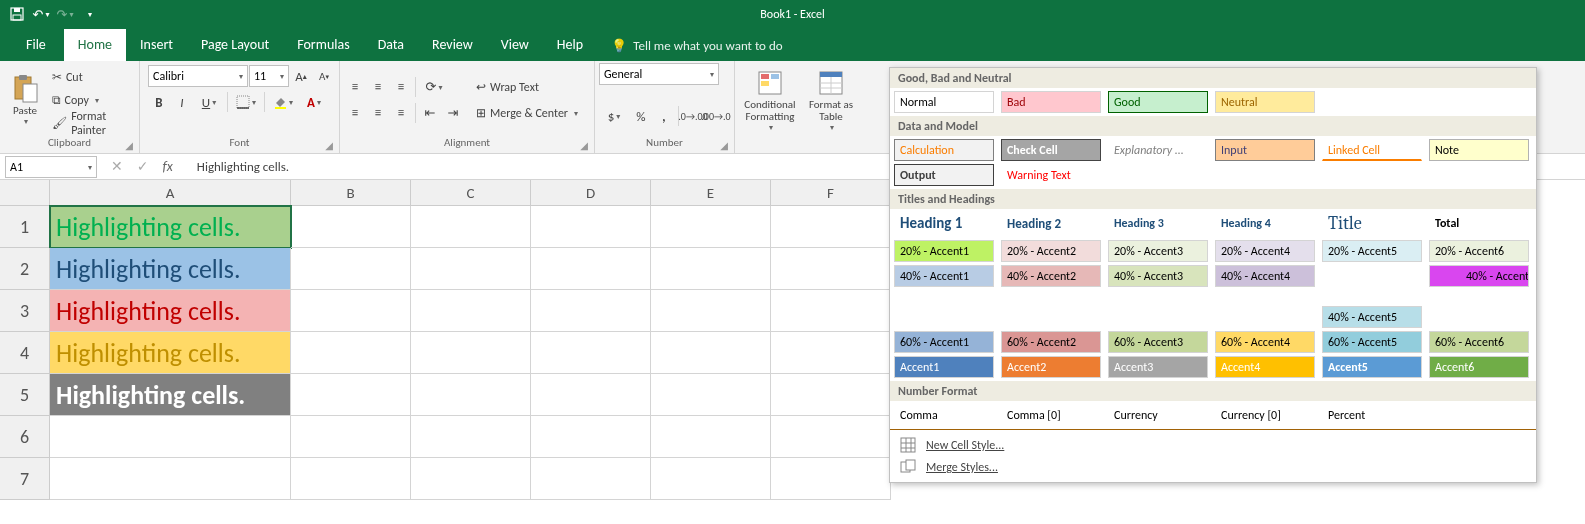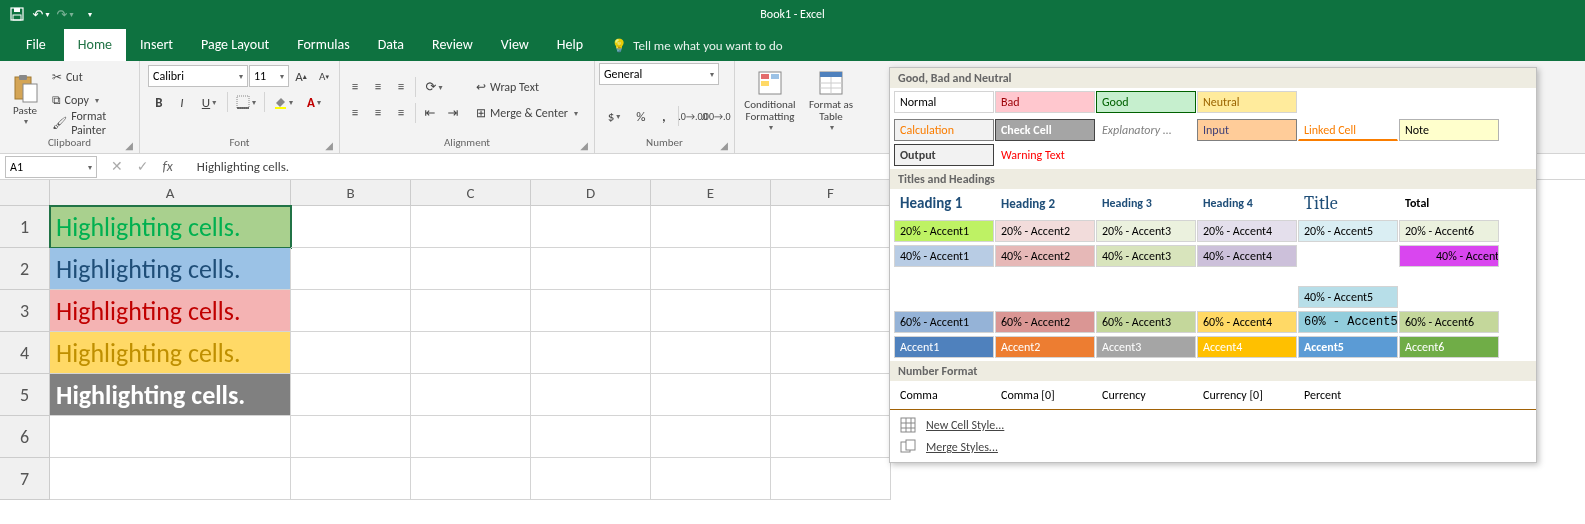--- a/index.html
+++ b/index.html
@@ -35,21 +35,21 @@
 .fx-input{flex:1;padding:0 10px;font-size:13px;color:#444}
 .colhdrs{display:flex;height:26px}
 .sel-all{width:50px;height:26px;background:#f0f0f0;border-right:1px solid #ccc;border-bottom:1px solid #ccc}
 .ch{height:26px;background:#f0f0f0;border-right:1px solid #ccc;border-bottom:1px solid #ccc;display:flex;align-items:center;justify-content:center;font-size:15px;color:#555}
 .rn{width:50px;background:#f0f0f0;border-right:1px solid #ccc;border-bottom:1px solid #ccc;display:flex;align-items:center;justify-content:center;font-size:18px;color:#555}
 .cell{border-right:1px solid #d4d4d4;border-bottom:1px solid #d4d4d4;display:flex;align-items:center;padding:0 6px;font-size:26px;font-family:Calibri}
 .grid-row{display:flex}
 .sel{outline:2px solid #217346;outline-offset:-1px}
 .styles-panel{position:absolute;left:889px;top:67px;width:648px;background:#fff;border:1px solid #c0c0c0;box-shadow:2px 2px 6px rgba(0,0,0,.25);z-index:10}
 .sp-section-hdr{background:#eeece1;padding:3px 8px;font-size:12px;font-weight:bold;color:#666}
-.sp-grid{display:flex;flex-wrap:wrap;padding:3px 4px;gap:3px 1px}
+.sp-grid{display:flex;flex-wrap:wrap;padding:3px 4px;gap:3px 7px}
 .style-item{width:100px;height:22px;border:1px solid #d4d4d4;display:flex;align-items:center;padding:0 5px;font-size:12px;overflow:hidden;white-space:nowrap}
 .sp-bottom{border-top:1px solid #a16207;padding:4px 0}
 .sp-menu-item{display:flex;align-items:center;gap:10px;padding:3px 10px;font-size:12px;color:#444}
 .sp-menu-item span{text-decoration:underline}
 .tri{font-size:8px;color:#666;margin-left:2px}
 .sep{width:1px;height:20px;background:#d4d4d4;margin:0 2px}
 svg{display:block}
 </style>
 </head>
 <body>
@@ -351,20 +351,21 @@
 </div>
 
 <div class="styles-panel">
   <div class="sp-section-hdr">Good, Bad and Neutral</div>
   <div class="sp-grid" id="sp-gbn">
       <div class="style-item" style="background: rgb(255, 255, 255); color: rgb(0, 0, 0); border: 1px solid rgb(212, 212, 212);">Normal</div>
       <div class="style-item" style="background: rgb(255, 199, 206); color: rgb(156, 0, 6); border: 1px solid rgb(212, 212, 212);">Bad</div>
       <div class="style-item" style="background: rgb(198, 239, 206); color: rgb(0, 97, 0); border: 1px solid rgb(0, 97, 0);">Good</div>
       <div class="style-item" style="background: rgb(255, 235, 156); color: rgb(156, 101, 0); border: 1px solid rgb(212, 212, 212);">Neutral</div>
     </div>
+  <div class="sp-section-hdr">Data and Model</div>
   <div class="sp-grid" id="sp-dm">
       <div class="style-item" style="background: rgb(242, 242, 242); color: rgb(250, 125, 0); border: 1px solid rgb(127, 127, 127);">Calculation</div>
       <div class="style-item" style="background: rgb(165, 165, 165); color: rgb(255, 255, 255); border: 1px solid rgb(68, 68, 68); font-weight: bold;">Check Cell</div>
       <div class="style-item" style="background: rgb(255, 255, 255); color: rgb(127, 127, 127); border: 1px solid transparent; font-style: italic;">Explanatory ...</div>
       <div class="style-item" style="background: rgb(255, 204, 153); color: rgb(63, 63, 118); border: 1px solid rgb(127, 127, 127);">Input</div>
       <div class="style-item" style="background: rgb(255, 255, 255); color: rgb(250, 125, 0); border-width: 1px 1px 2px; border-style: solid; border-color: transparent transparent rgb(250, 125, 0); border-image: initial;">Linked Cell</div>
       <div class="style-item" style="background: rgb(255, 255, 204); color: rgb(0, 0, 0); border: 1px solid rgb(178, 178, 178);">Note</div>
       <div class="style-item" style="background: rgb(242, 242, 242); color: rgb(63, 63, 63); border: 1px solid rgb(63, 63, 63); font-weight: bold;">Output</div>
       <div class="style-item" style="background: rgb(255, 255, 255); color: rgb(255, 0, 0); border: 1px solid transparent;">Warning Text</div>
     </div>
@@ -387,21 +388,21 @@
       <div class="style-item" style="background: rgb(184, 204, 228);">40% - Accent1</div>
       <div class="style-item" style="background: rgb(230, 184, 183);">40% - Accent2</div>
       <div class="style-item" style="background: rgb(216, 228, 188);">40% - Accent3</div>
       <div class="style-item" style="background: rgb(204, 192, 218);">40% - Accent4</div>
       <div class="style-item" style="background: rgb(183, 222, 232); margin-top: 41px;">40% - Accent5</div>
       <div class="style-item" style="background: #d946ef; padding-left: 36px;">40% - Accent6</div>
       <div class="style-item" style="background: rgb(149, 179, 215);">60% - Accent1</div>
       <div class="style-item" style="background: rgb(218, 150, 148);">60% - Accent2</div>
       <div class="style-item" style="background: rgb(196, 215, 155);">60% - Accent3</div>
       <div class="style-item" style="background: rgb(255, 217, 102);">60% - Accent4</div>
-      <div class="style-item" style="background: rgb(146, 205, 220); font-family: Liberation Mono, monospace;">60% - Accent5</div>
+      <div class="style-item" style="background: rgb(146, 205, 220);">60% - Accent5</div>
       <div class="style-item" style="background: rgb(196, 215, 155);">60% - Accent6</div>
       <div class="style-item" style="background: rgb(79, 129, 189); color: rgb(255, 255, 255);">Accent1</div>
       <div class="style-item" style="background: rgb(237, 125, 49); color: rgb(255, 255, 255);">Accent2</div>
       <div class="style-item" style="background: rgb(165, 165, 165); color: rgb(255, 255, 255);">Accent3</div>
       <div class="style-item" style="background: rgb(255, 192, 0); color: rgb(255, 255, 255);">Accent4</div>
       <div class="style-item" style="background: rgb(91, 155, 213); color: rgb(255, 255, 255); font-weight: bold;">Accent5</div>
       <div class="style-item" style="background: rgb(112, 173, 71); color: rgb(255, 255, 255);">Accent6</div>
     </div>
   <div class="sp-section-hdr">Number Format</div>
   <div class="sp-grid" id="sp-nf">

